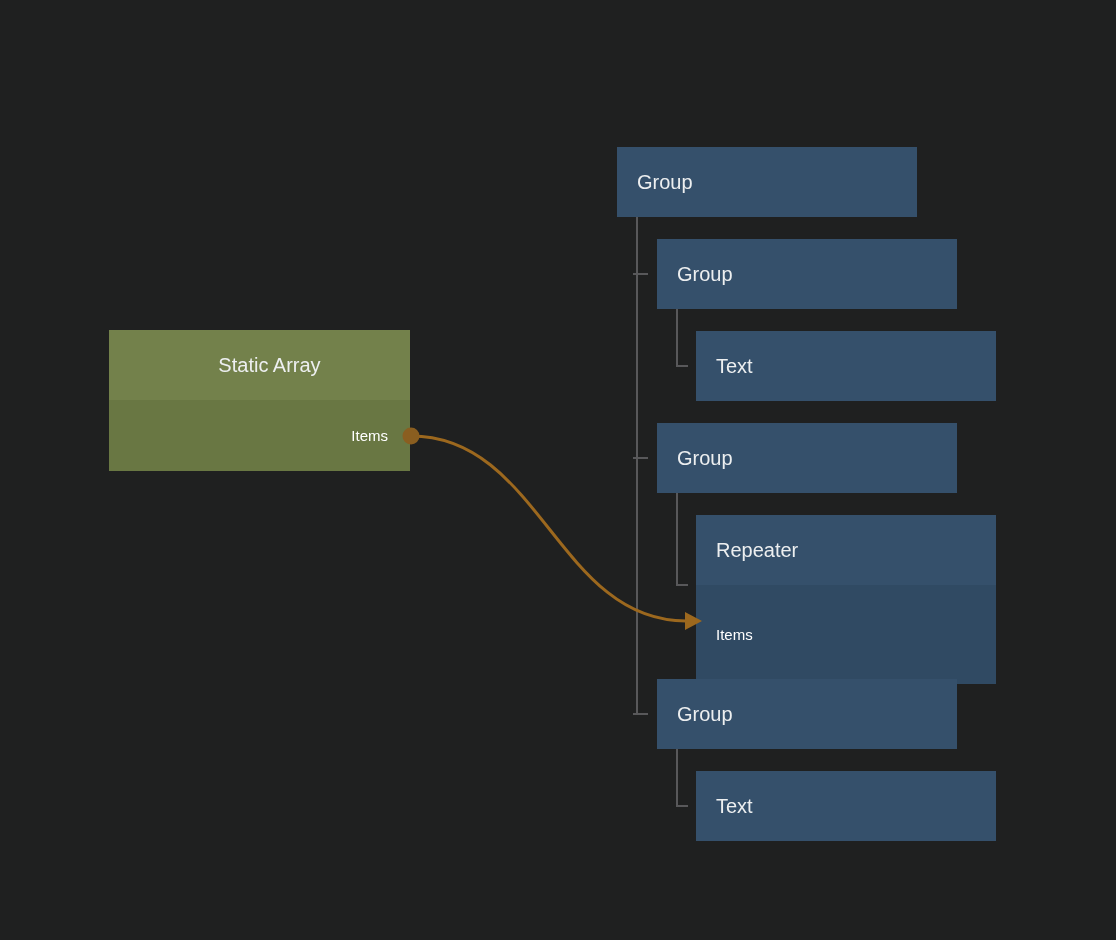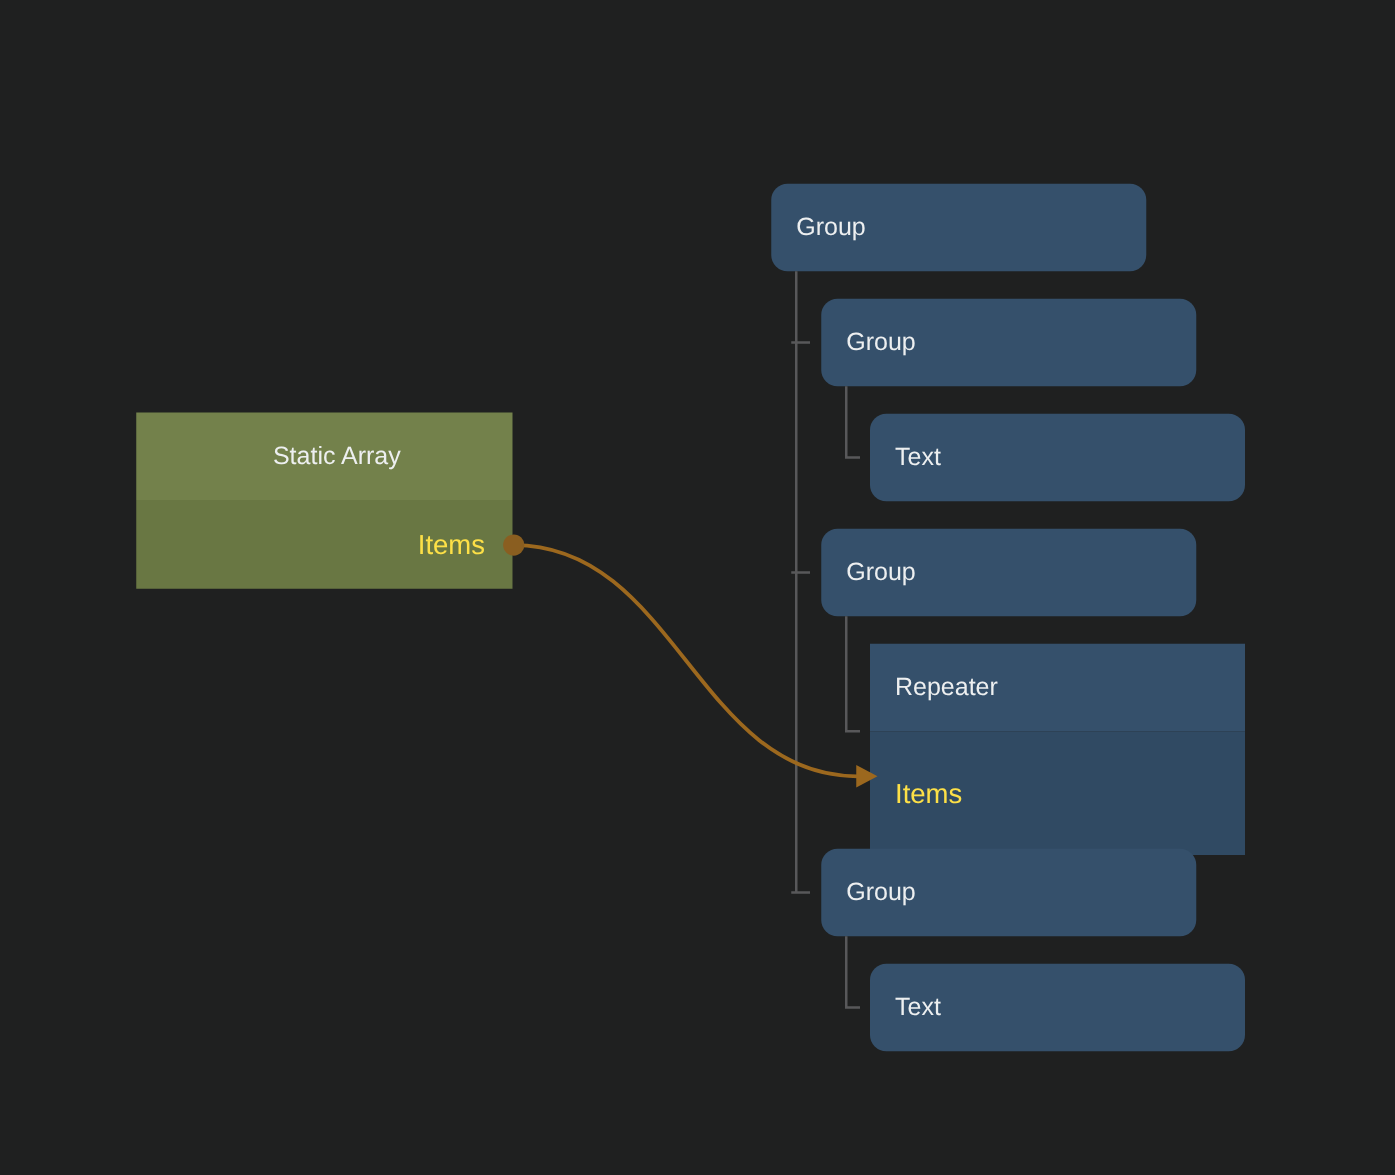--- a/index.html
+++ b/index.html
@@ -14,21 +14,20 @@
     height: 940px;
     background: #1f2020;
     font-family: "Liberation Sans", "DejaVu Sans", sans-serif;
     color: #edeff0;
   }
   .node {
     position: absolute;
     display: flex;
     flex-direction: column;
     box-sizing: border-box;
-    border-radius: 13px;
   }
   .node-single {
     justify-content: center;
   }
   .blue { background: #35506b; }
   .green-header { background: #73814b; justify-content: center; }
   .green-body { background: #697743; }
   .blue-port-row { background: #304a63; }
   .node-header {
     flex: 0 0 70px;
@@ -43,23 +42,23 @@
   }
   .row-left { padding-left: 20px; }
   .row-right { justify-content: flex-end; padding-right: 22px; }
   .node-title {
     font-size: 20px;
     font-weight: 400;
     color: #edeff0;
     white-space: nowrap;
   }
   .port-label {
-    font-size: 22px;
+    font-size: 15px;
     font-weight: 400;
-    color: #fde047;
+    color: #ffffff;
     white-space: nowrap;
   }
   svg.overlay {
     position: absolute;
     left: 0;
     top: 0;
     pointer-events: none;
   }
 </style>
 </head>

